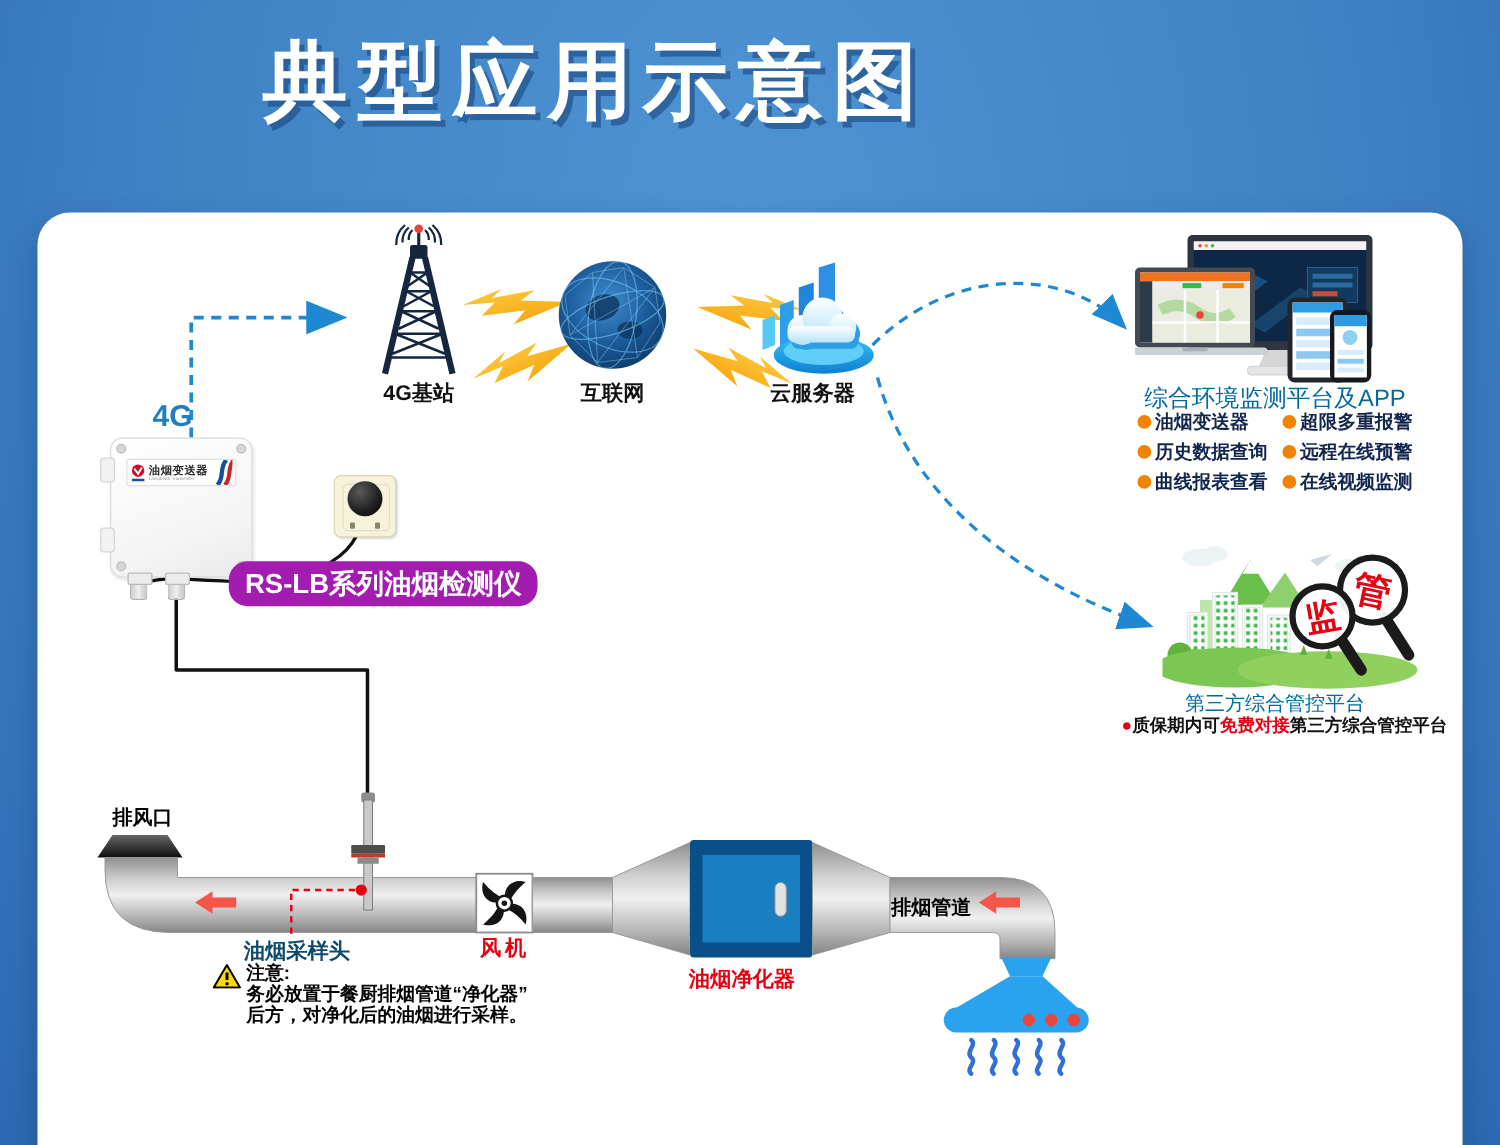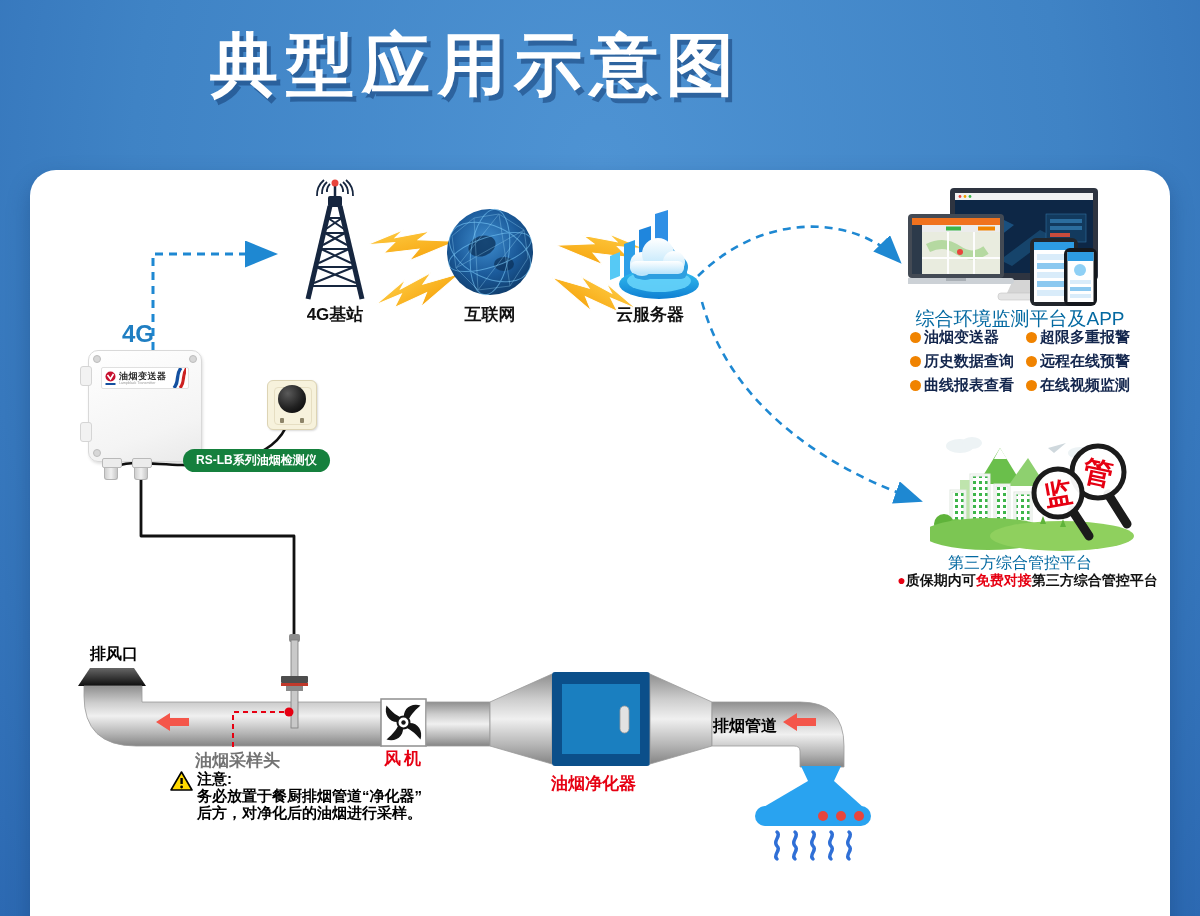--- a/index.html
+++ b/index.html
@@ -46,22 +46,22 @@
     position:absolute;left:12px;top:16px;width:88px;height:22px;background:#fff;
     border:1px solid #e0e0e0;border-radius:2px;display:flex;align-items:center;padding:0 2px;box-sizing:border-box;
   }
   .name-strip .txt{line-height:1;margin-left:2px;}
   .name-strip .cn{font-size:9px;font-weight:800;color:#2b2b2b;letter-spacing:.5px;white-space:nowrap;}
   .name-strip .en{font-size:4px;color:#999;white-space:nowrap;transform:scale(.9);transform-origin:left;}
   .gland{position:absolute;width:18px;height:20px;}
   .gland .nut{width:18px;height:8px;background:#ececec;border:1px solid #b9b9b9;border-radius:2px;}
   .gland .stem{width:12px;height:11px;margin:0 auto;background:linear-gradient(90deg,#cfcfcf,#f0f0f0,#c7c7c7);border:1px solid #b3b3b3;border-top:none;border-radius:0 0 3px 3px;}
   .badge{
-    position:absolute;left:153px;top:279px;background:#15803d;color:#fff;
-    font-size:12px;font-weight:800;padding:3px 13px;border-radius:15px;white-space:nowrap;
+    position:absolute;left:153px;top:279px;background:#a21caf;color:#fff;
+    font-size:22px;font-weight:800;padding:3px 13px;border-radius:15px;white-space:nowrap;
   }
   .outlet{
     position:absolute;left:237px;top:210px;width:48px;height:48px;background:#f7f2dc;
     border:1px solid #ddd4b4;border-radius:6px;box-shadow:1px 1px 2px rgba(0,0,0,.15);
   }
   .outlet .inner{position:absolute;left:6px;top:6px;width:36px;height:36px;border:1px solid #e6dec2;border-radius:4px;}
   .outlet .plug{
     position:absolute;left:10px;top:4px;width:28px;height:28px;border-radius:50%;
     background:radial-gradient(circle at 35% 30%, #5a5a5a 0%, #222 55%, #000 100%);
   }
@@ -420,21 +420,21 @@
     <g>
       <path class="steam" d="m727,232 c5,4 -5,9 0,14 c5,4 -5,9 0,13"></path>
       <path class="steam" d="m745,232 c5,4 -5,9 0,14 c5,4 -5,9 0,13"></path>
       <path class="steam" d="m763,232 c5,4 -5,9 0,14 c5,4 -5,9 0,13"></path>
       <path class="steam" d="m781,232 c5,4 -5,9 0,14 c5,4 -5,9 0,13"></path>
       <path class="steam" d="m799,232 c5,4 -5,9 0,14 c5,4 -5,9 0,13"></path>
     </g>
   </svg>
 
   <div class="duct-lbl" style="left:60px;top:474px;font-size:16px;color:#000;">排风口</div>
-  <div class="duct-lbl" style="left:165px;top:579px;font-size:17px;color:#737373;">油烟采样头</div>
+  <div class="duct-lbl" style="left:165px;top:579px;font-size:17px;color:#0c4a6e;">油烟采样头</div>
   <div class="duct-lbl" style="left:343px;top:577px;width:62px;text-align:center;font-size:17px;color:#e60012;letter-spacing:3px;">风机</div>
   <div class="duct-lbl" style="left:521px;top:602px;width:102px;text-align:left;font-size:17px;color:#e60012;">油烟净化器</div>
   <div class="duct-lbl" style="left:683px;top:546px;font-size:16px;color:#000;">排烟管道</div>
 
   <svg class="abs" style="left:140px;top:601px;" width="23" height="20" viewBox="0 0 23 20">
     <polygon points="11.5,1 22,19 1,19" fill="#ffd900" stroke="#000" stroke-width="1.6" stroke-linejoin="round"></polygon>
     <rect x="10.4" y="7" width="2.4" height="6" fill="#000"></rect>
     <circle cx="11.6" cy="16" r="1.4" fill="#000"></circle>
   </svg>
   <div class="note">

